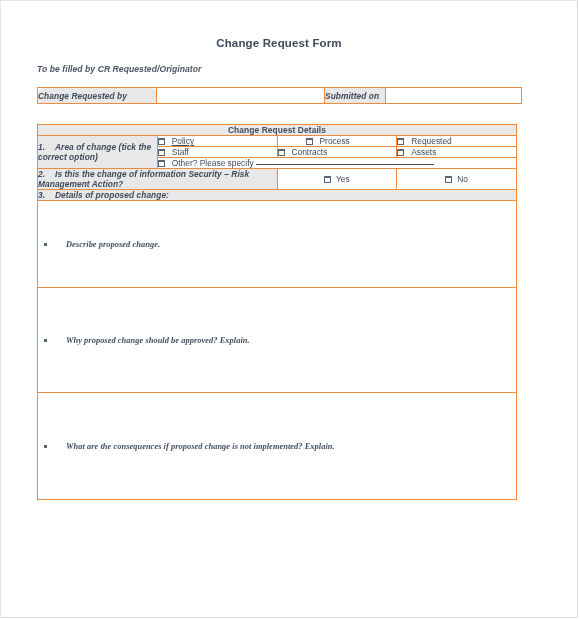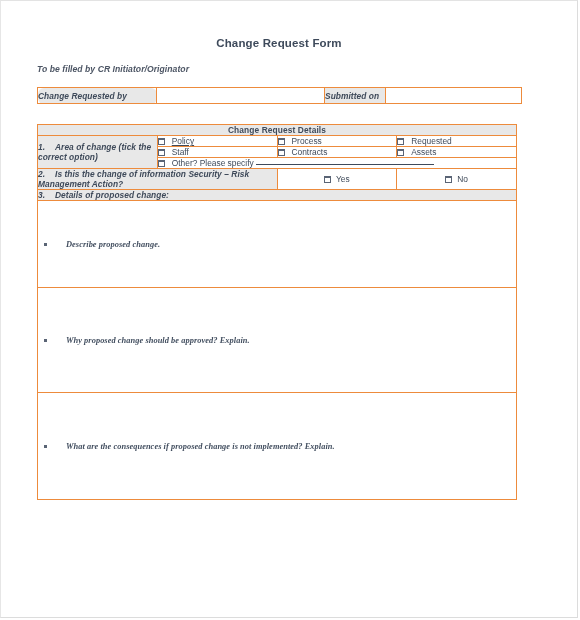--- a/index.html
+++ b/index.html
@@ -199,21 +199,21 @@
   }
 </style>
 </head>
 <body>
 
 <div class="page">
   <div class="inner">
 
     <div class="form-title">Change Request Form</div>
 
-    <div class="subtitle">To be filled by CR Initiator/Originator</div>
+    <div class="subtitle">To be filled by CR Requested/Originator</div>
 
     <table class="form-tbl tbl-top">
       <tbody>
         <tr>
           <td class="lbl" style="width:118px;border-radius:6px;">Change Requested by</td>
           <td class="blank" style="width:167px;"></td>
           <td class="lbl" style="width:60px;">Submitted on</td>
           <td class="blank" style="width:135px;"></td>
         </tr>
       </tbody>
@@ -226,21 +226,21 @@
           <td class="section-head" colspan="4">Change Request Details</td>
         </tr>
 
         <tr>
           <td class="qcell qcell-area" rowspan="3" style="width:215px;">
             <span class="qnum">1.</span><span>Area of change (tick  the correct option)</span>
           </td>
           <td class="opt" style="width:88px;text-decoration:underline;">
             <span class="cbx"></span><span>Policy</span>
           </td>
-          <td class="opt" style="width:88px;">
+          <td class="opt" style="width:88px;padding-left:28px;">
             <span class="cbx"></span><span>Process</span>
           </td>
           <td class="opt" style="width:89px;">
             <span class="cbx"></span><span>Requested</span>
           </td>
         </tr>
 
         <tr>
           <td class="opt">
             <span class="cbx"></span><span>Staff</span>

